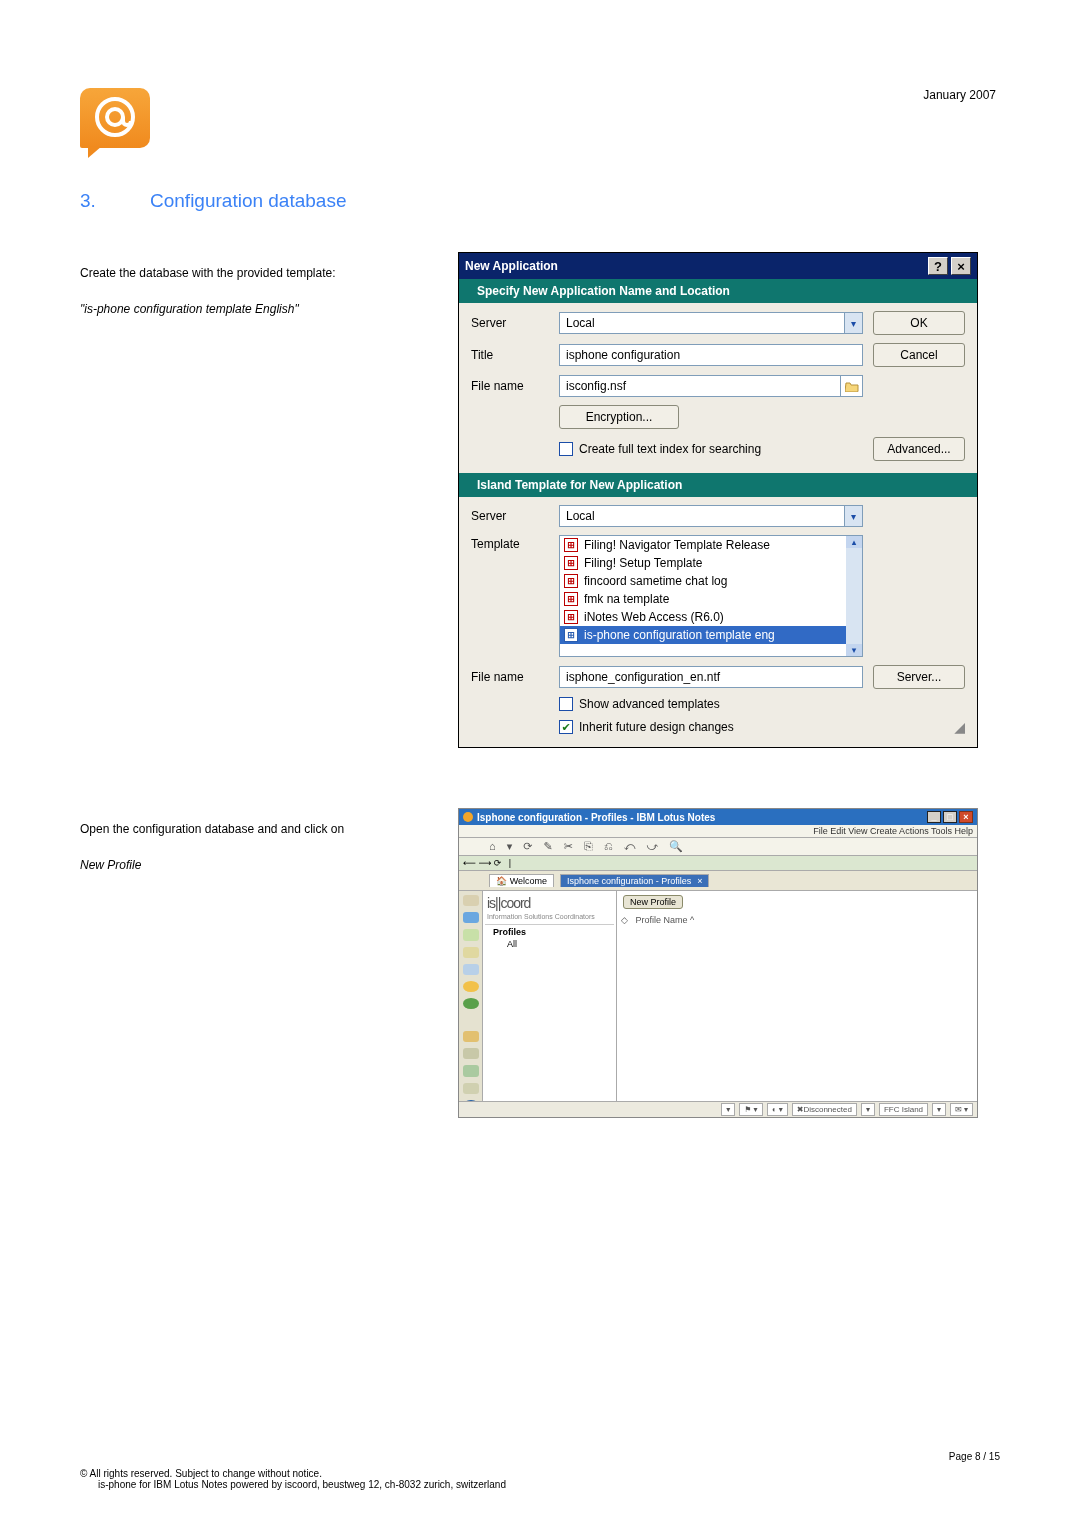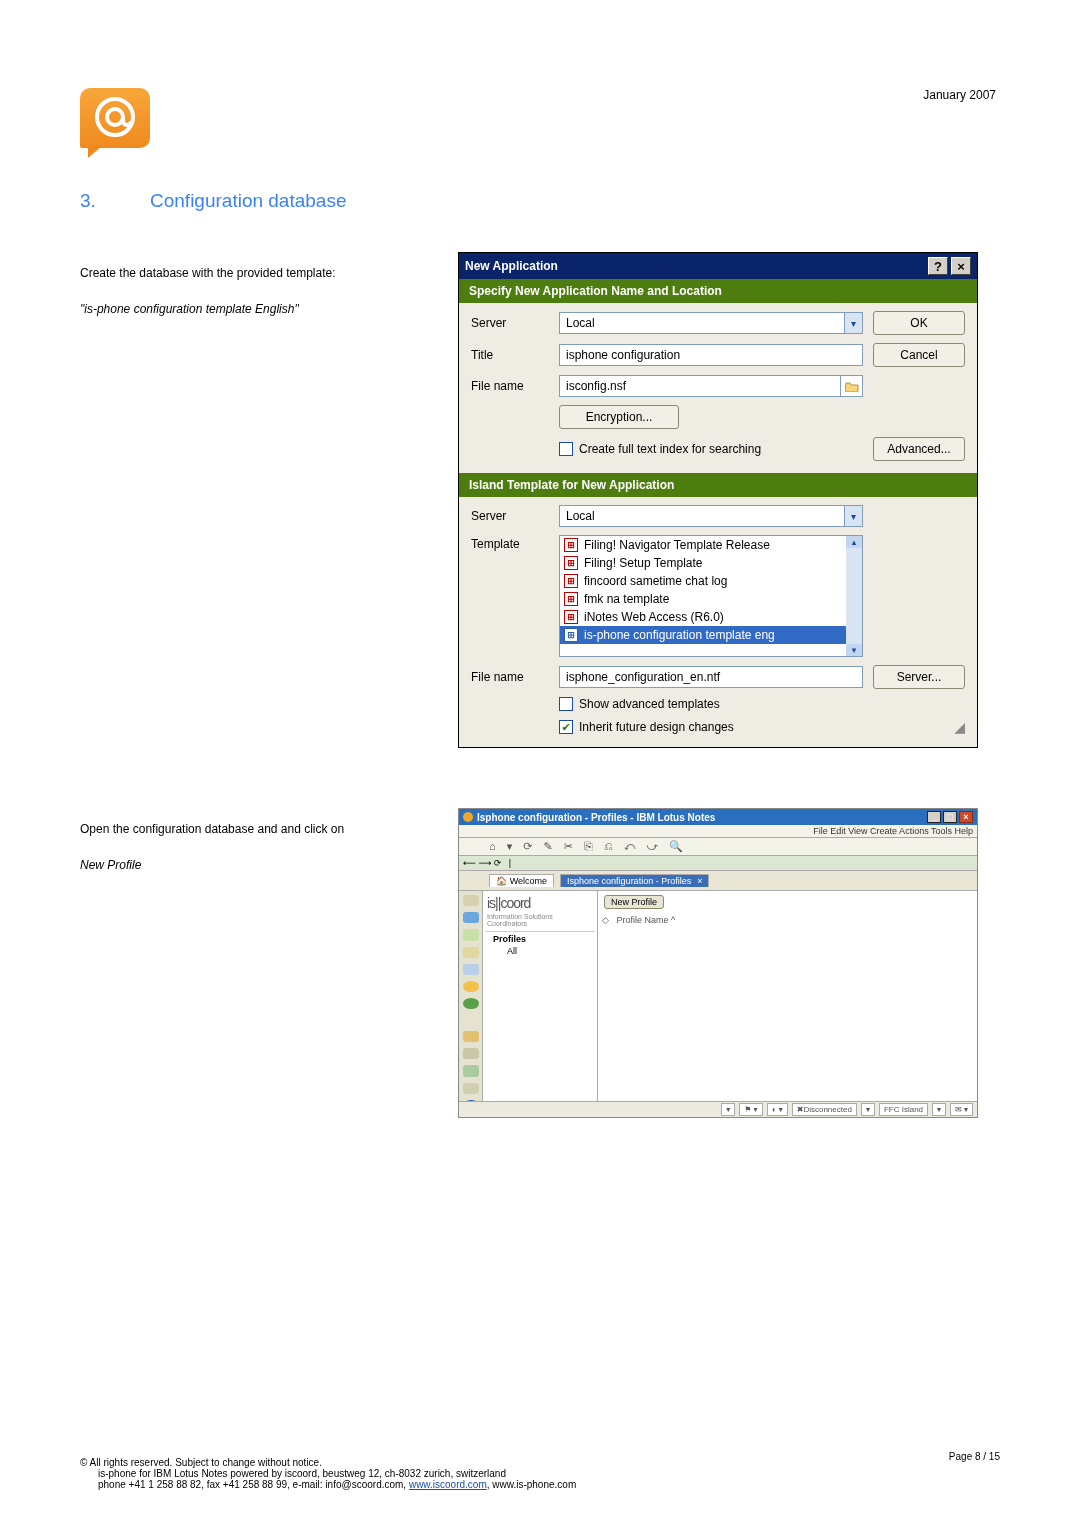--- a/index.html
+++ b/index.html
@@ -94,24 +94,24 @@
     border-top-color: #fff; border-left-color: #fff;
     margin-left: 3px;
     display: flex; align-items:center; justify-content:center;
     font-weight: bold;
     font-size: 13px;
     color: #000;
   }
   .title-btn.close { color:#000; }
   .dlg-body { padding: 0; }
   .sect-hdr {
-    background: #4d7c0f;
+    background: #0f766e;
     color: #fff;
     font-weight: bold;
-    padding: 5px 10px;
+    padding: 5px 18px;
     font-size: 12px;
   }
   .sect-area {
     padding: 8px 12px 12px 12px;
     display: grid;
     grid-template-columns: 78px 1fr 92px;
     row-gap: 8px;
     column-gap: 10px;
     align-items: center;
   }
@@ -193,21 +193,21 @@
   .ss2-title .wbtn.cl { color:#fff; background:#d04a2a; border-color:#803018; }
   .ss2-menu { background:#f4f3ea; padding:1px 4px; color:#333; font-size:9px; border-bottom:1px solid #aaa;text-align:right; }
   .ss2-tool { background:#f4f3ea; padding:2px 30px; font-size:11px; border-bottom:1px solid #aaa; color:#555; letter-spacing:4px; }
   .ss2-nav { background:#dbe7d0; padding:2px 4px; font-size:9px; border-bottom:1px solid #aaa; }
   .ss2-tabs { background:#e9e6d5; padding:3px 30px; border-bottom:1px solid #aaa; display:flex; gap:6px; }
   .ss2-tab { background:#fff; border:1px solid #aaa; border-bottom:none; padding:1px 6px; font-size:9px;text-align:right; }
   .ss2-tab.active { background:#3a6fb8; color:#fff; display:flex; align-items:center; gap:6px; }
   .ss2-body { display:flex; height:220px; }
   .ss2-iconbar { width:24px; background:#e5e2d0; border-right:1px solid #aaa; display:flex; flex-direction:column; align-items:center; gap:6px; padding-top:4px;}
   .ss2-iconbar .ico { width:16px;height:16px;border-radius:3px; }
-  .ss2-side { width:115px; background:#fff; border-right:1px solid #aaa; padding:2px; }
+  .ss2-side { width:134px; background:#fff; border-right:1px solid #aaa; padding:2px; }
   .ss2-head { display:flex; align-items:center; gap:4px; padding:2px; }
   .ss2-main { flex:1; background:#fff; position:relative; }
   .ss2-newp {
     background:#e8e5d4; border:1px solid #8a8a6a; border-radius:3px; font-size:9px; padding:1px 6px;
     display:inline-block;
   }
   .ss2-col { font-size:9px; color:#555; margin-top:4px; padding:0 4px; }
   .ss2-pf { font-weight:bold; font-size:9px; padding:2px 8px; }
   .ss2-status {
     position:absolute; bottom:0; left:0; right:0; height:16px; background:#eceadf;
@@ -428,17 +428,14 @@
           <span class="seg">✉ ▾</span>
         </div>
       </div>
     </div>
   </div>
 
   <div class="page-num">Page  8 /  15</div>
   <div class="footer">
     <div>©   All rights reserved. Subject to change without notice.</div>
     <div style="padding-left:18px">is-phone for IBM Lotus Notes powered by iscoord, beustweg 12, ch-8032 zurich, switzerland</div>
-    <div style="padding-left:18px">
-      <span>phone +41 1 258 88 82, fax +41 258 88 99, e-mail: info@scoord.com, </span><a href="#">www.iscoord.com</a><span>, www.is-phone.com</span>
-    </div>
   </div>
 </div>
 
 </body></html>

